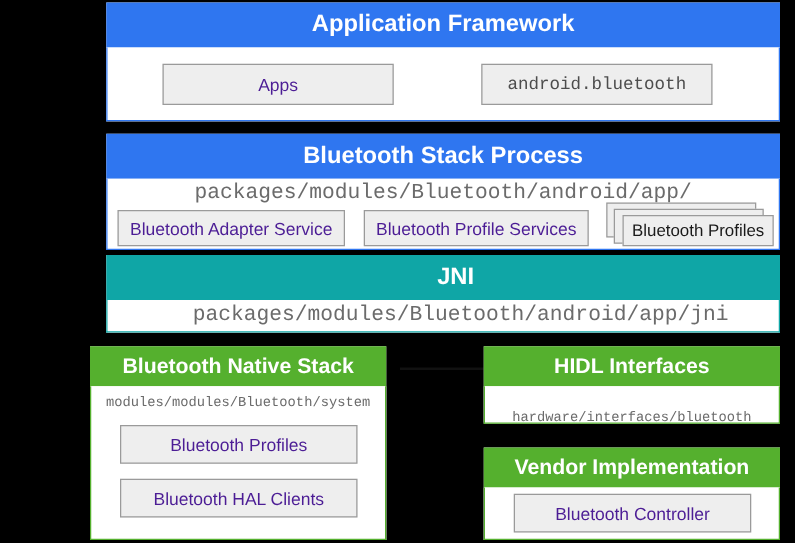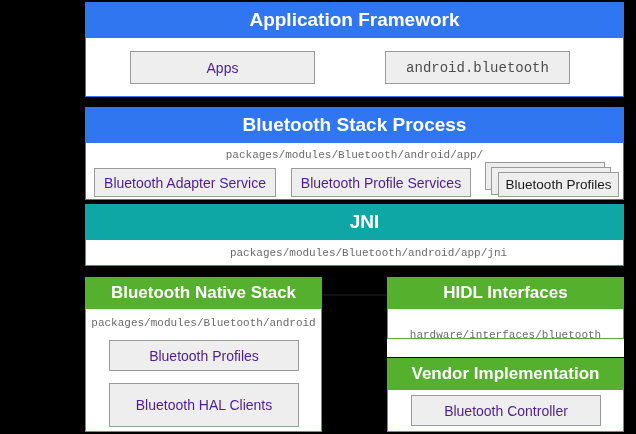--- a/index.html
+++ b/index.html
@@ -58,21 +58,21 @@
   .accent-teal  { background: #0fa6a6; padding-left: 20px; }
   .accent-green { background: #55b02e; }
 
   .bd-blue  { border: 1px solid #2f76f0; border-top: none; }
   .bd-teal  { border: 1px solid #0fa6a6; border-top: none; padding-left: 28px; }
   .bd-green { border: 1px solid #55b02e; border-top: none; }
 
   
   .path {
     font-family: "Liberation Mono", "DejaVu Sans Mono", monospace;
-    font-size: 11px;
+    font-size: 17px;
     color: #6b6b6b;
     text-align: center;
     white-space: nowrap;
     line-height: 20px;
   }
 
   
   .gbox {
     box-sizing: border-box;
     background: #eeeeee;
@@ -152,30 +152,30 @@
 
   <div class="layer" style="left:85px; top:204px; width:539px; height:62px;">
     <div class="layer-header accent-teal">JNI</div>
     <div class="layer-body bd-teal" style="height:26px;">
       <div class="path" style="padding-top:3px;">packages/modules/Bluetooth/android/app/jni</div>
     </div>
   </div>
 
   <div class="connector" style="left:320px; top:294px; width:67px;"></div>
 
-  <div class="layer" style="left:85px; top:277px; width:237px; height:155px;">
+  <div class="layer" style="left:72px; top:277px; width:237px; height:155px;">
     <div class="layer-header accent-green small">Bluetooth Native Stack</div>
     <div class="layer-body bd-green" style="height:123px;">
-      <div class="path" style="padding-top:4px; font-size:11px;">packages/modules/Bluetooth/android</div>
+      <div class="path" style="padding-top:4px; font-size:11px;">modules/modules/Bluetooth/system</div>
       <div class="gbox" style="left:23px; top:31px; width:190px; height:31px;">Bluetooth Profiles</div>
-      <div class="gbox" style="left:23px; top:74px; width:190px; height:44px;">Bluetooth HAL Clients</div>
+      <div class="gbox" style="left:23px; top:74px; width:190px; height:31px;">Bluetooth HAL Clients</div>
     </div>
   </div>
 
-  <div class="layer" style="left:387px; top:277px; width:237px; height:80px;">
+  <div class="layer" style="left:387px; top:277px; width:237px; height:61px;">
     <div class="layer-header accent-green small">HIDL Interfaces</div>
     <div class="layer-body bd-green" style="height:30px;">
       <div class="path" style="padding-top:16px; font-size:11px;">hardware/interfaces/bluetooth</div>
     </div>
   </div>
 
   <div class="layer" style="left:387px; top:358px; width:237px; height:74px;">
     <div class="layer-header accent-green small">Vendor Implementation</div>
     <div class="layer-body bd-green" style="height:42px;">
       <div class="gbox" style="left:23px; top:5px; width:190px; height:31px;">Bluetooth Controller</div>

